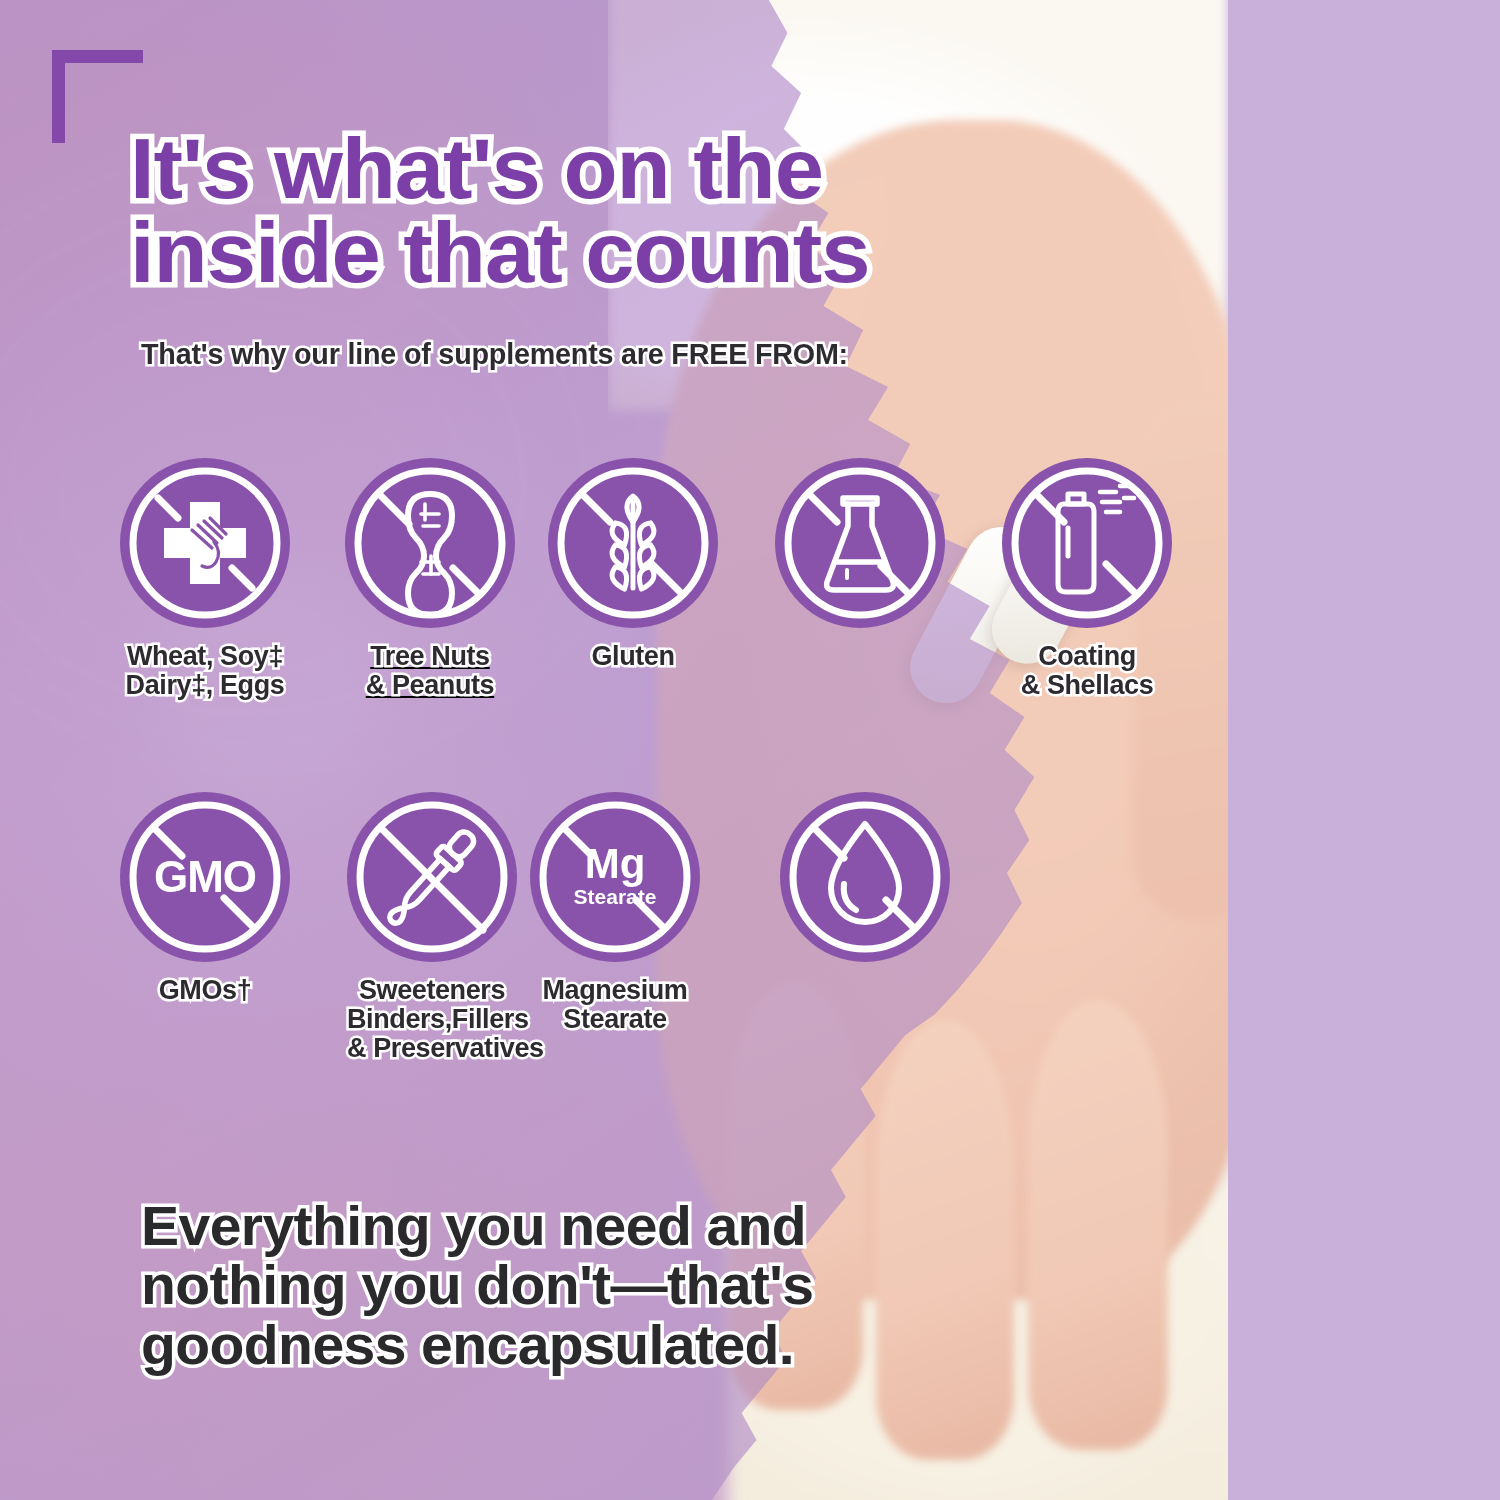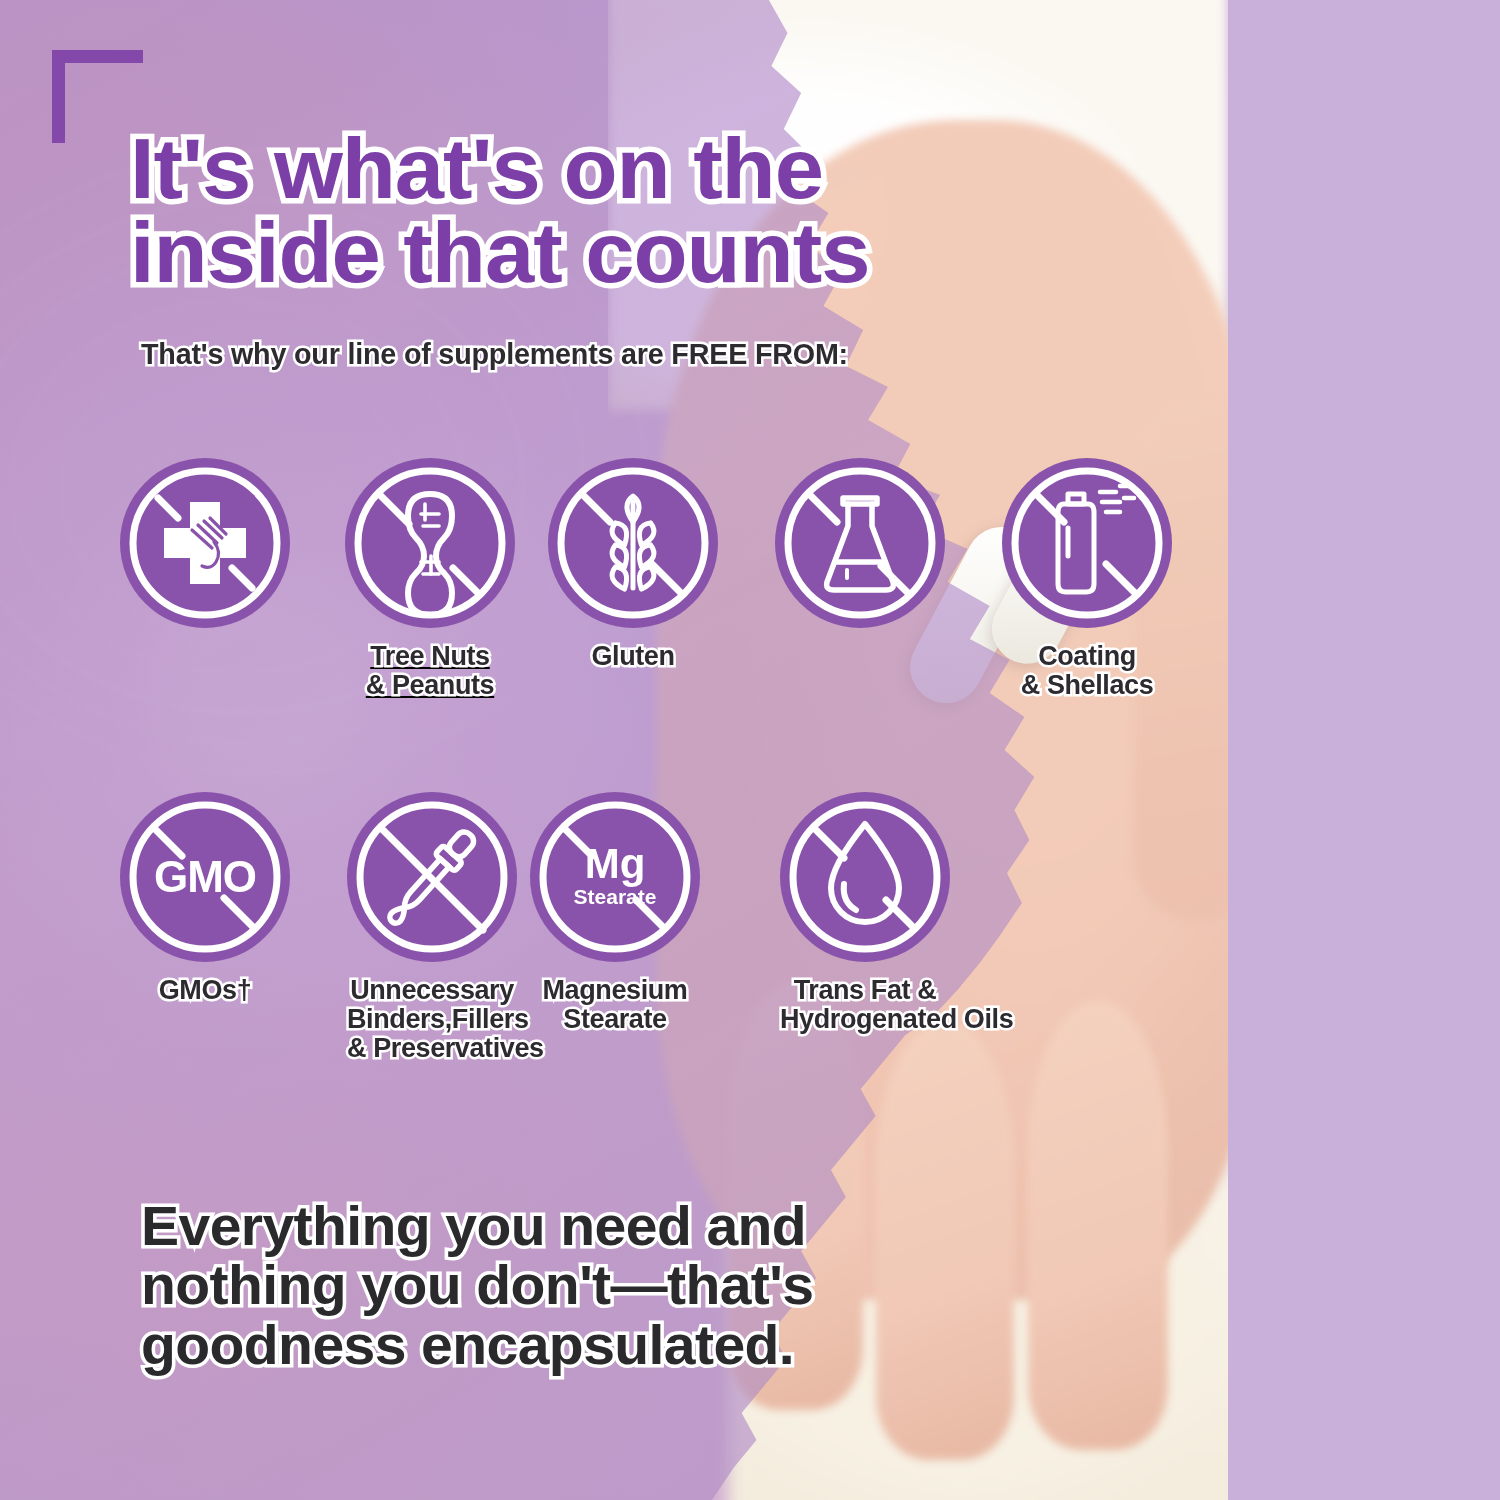--- a/index.html
+++ b/index.html
@@ -177,20 +177,24 @@
             <path d="M70 44 h30 v26 h26 v30 h-26 v26 h-30 v-26 h-26 v-30 h26 z" fill="#fff"></path>
             <g stroke="#8A53AB" stroke-width="3.2" stroke-linecap="round" fill="none">
               <path d="M72 72 L92 90"></path>
                 <path d="M78 67 L97 85"></path>
                 <path d="M84 63 L102 80"></path>
               <path d="M90 60 L106 76"></path>
               <path d="M94 84 q8 10 2 20 q-5 8 -14 4"></path>
             </g>
           </svg>
         </div>
+        <div class="cap-label">
+          <i>Wheat, Soy‡</i>
+          <i>Dairy‡, Eggs</i>
+        </div>
       </div>
 
       <div class="badge" style="left:345px;top:458px;width:170px;text-decoration:underline;">
         <div class="disc">
           <svg viewBox="0 0 170 170">
             <circle cx="85" cy="85" r="85" fill="#8A53AB"></circle>
             <circle cx="85" cy="85" r="72" fill="none" stroke="#fff" stroke-width="7"></circle>
             <path d="M36 38 L64 66" stroke="#fff" stroke-width="7" stroke-linecap="round"></path>
             <path d="M108 110 L134 136" stroke="#fff" stroke-width="7" stroke-linecap="round"></path>
             <g fill="none" stroke="#fff" stroke-width="6" stroke-linejoin="round">
@@ -306,21 +310,21 @@
             <path d="M34 36 L136 138" stroke="#fff" stroke-width="7" stroke-linecap="round"></path>
             <g fill="none" stroke="#fff" stroke-width="5.5" stroke-linejoin="round" stroke-linecap="round" transform="rotate(42 85 85)">
               <rect x="76" y="28" width="18" height="26" rx="8"></rect>
               <rect x="72" y="54" width="26" height="12" rx="3"></rect>
               <path d="M79 66 h12 v44 q0 10 -6 16 q-6 -6 -6 -16 z"></path>
               <path d="M85 126 q-6 8 -6 13 a6 6 0 0 0 12 0 q0 -5 -6 -13z"></path>
             </g>
           </svg>
         </div>
         <div class="cap-label">
-          <i>Unnecessary</i>
+          <i>Sweeteners</i>
           <i>Binders,Fillers</i>
           <i>&amp; Preservatives</i>
         </div>
       </div>
 
       <div class="badge" style="left:530px;top:792px;width:170px;">
         <div class="disc">
           <svg viewBox="0 0 170 170">
             <circle cx="85" cy="85" r="85" fill="#8A53AB"></circle>
             <circle cx="85" cy="85" r="72" fill="none" stroke="#fff" stroke-width="7"></circle>
@@ -342,24 +346,20 @@
             <circle cx="85" cy="85" r="85" fill="#8A53AB"></circle>
             <circle cx="85" cy="85" r="72" fill="none" stroke="#fff" stroke-width="7"></circle>
             <path d="M36 38 L64 66" stroke="#fff" stroke-width="7" stroke-linecap="round"></path>
             <path d="M106 108 L134 136" stroke="#fff" stroke-width="7" stroke-linecap="round"></path>
             <g fill="none" stroke="#fff" stroke-width="6" stroke-linejoin="round" stroke-linecap="round">
               <path d="M85 32 q34 42 34 64 a34 34 0 0 1 -68 0 q0 -22 34 -64z"></path>
               <path d="M64 92 q-2 18 12 26"></path>
             </g>
           </svg>
         </div>
-        <div class="cap-label">
-          <i>Trans Fat &amp;</i>
-          <i>Hydrogenated Oils</i>
-        </div>
       </div>
 
     </div>
 
     <div class="tagline">
       <span>Everything you need and</span>
       <span>nothing you don't—that's</span>
       <span>goodness encapsulated.</span>
     </div>
 

